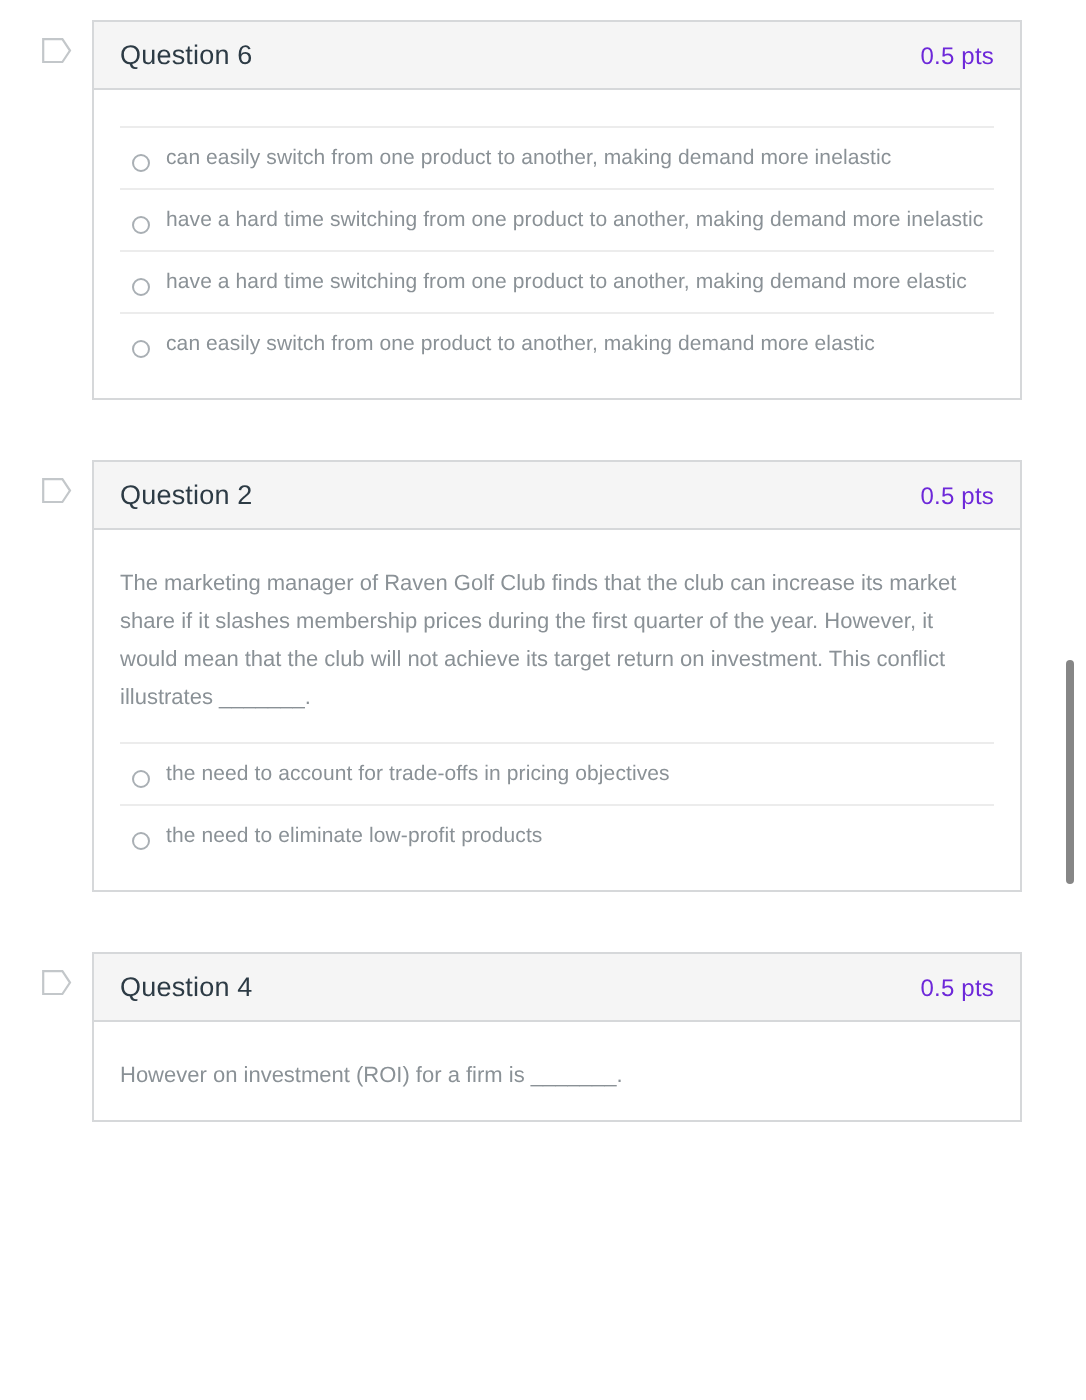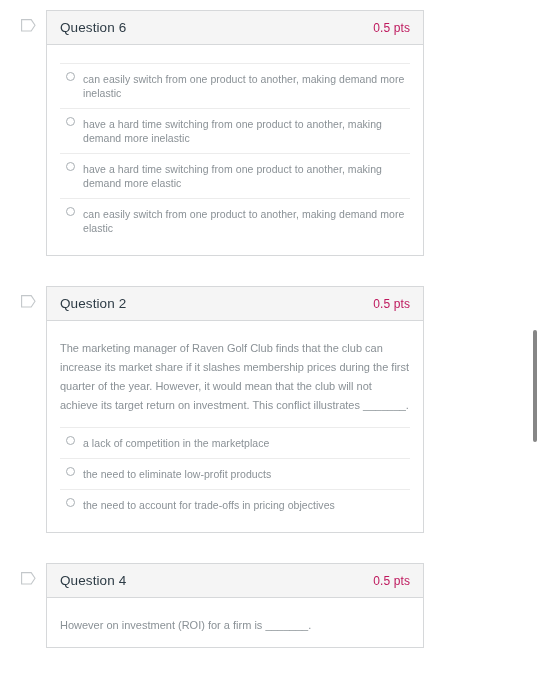--- a/index.html
+++ b/index.html
@@ -25,21 +25,21 @@
     left: 0; top: 0;
     width: 520px;
     height: 700px;
     padding-left: 46px;
     padding-top: 10px;
   }
 
   
   .question-card {
     position: relative;
-    width: 378px;
+    width: 465px;
     border: 1px solid #d6d8da;
     background: #ffffff;
     margin-bottom: 30px;
   }
 
   .card-header {
     display: flex;
     align-items: center;
     justify-content: space-between;
     height: 34px;
@@ -50,21 +50,21 @@
 
   .card-title {
     font-size: 13.5px;
     color: #2d3b45;
     font-weight: normal;
     letter-spacing: 0.1px;
   }
 
   .card-points {
     font-size: 12px;
-    color: #be185d;
+    color: #6d28d9;
     letter-spacing: 0.1px;
   }
 
   .card-body {
     padding: 18px 13px 0 13px;
   }
 
   .question-text {
     font-size: 11px;
     line-height: 19px;
@@ -72,21 +72,21 @@
     padding: 0 0 12px 0;
     max-width: 420px;
   }
 
   .options {
     margin-top: 0;
   }
 
   .option-row {
     display: flex;
-    align-items: flex-start;
+    align-items: flex-end;
     gap: 8px;
     border-top: 1px solid #ececec;
     padding: 8px 0 8px 6px;
     min-height: 25px;
   }
 
   .option-row:last-child {
     border-bottom: none;
   }
 
@@ -203,29 +203,25 @@
         <span class="card-title">Question 2</span>
         <span class="card-points">0.5 pts</span>
       </div>
 
       <div class="card-body">
         <div class="question-text">The marketing manager of Raven Golf Club finds that the club can increase its market share if it slashes membership prices during the first quarter of the year. However, it would mean that the club will not achieve its target return on investment. This conflict illustrates _______.</div>
 
         <div class="options">
           <div class="option-row">
             <span class="radio"></span>
-            <span class="option-label">a lack of competition in the marketplace</span>
+            <span class="option-label">the need to account for trade-offs in pricing objectives</span>
           </div>
           <div class="option-row">
             <span class="radio"></span>
             <span class="option-label">the need to eliminate low-profit products</span>
-          </div>
-          <div class="option-row">
-            <span class="radio"></span>
-            <span class="option-label">the need to account for trade-offs in pricing objectives</span>
           </div>
         </div>
         <div class="card-footer-pad"></div>
       </div>
     </div>
 
     <div class="question-card">
       <div class="flag-icon">
         <svg width="15" height="13" viewBox="0 0 15 13" xmlns="http://www.w3.org/2000/svg">
           <path d="M0.6 0.6 H10.2 L14.0 6.3 L10.2 12.0 H0.6 Z" fill="#ffffff" stroke="#c3c7ca" stroke-width="1.1"></path>

